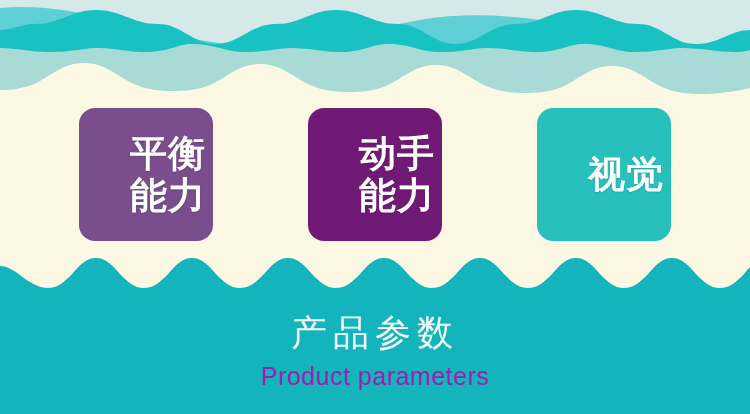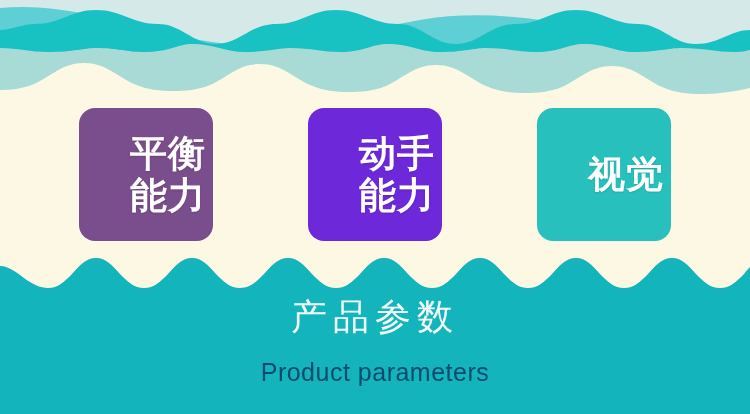--- a/index.html
+++ b/index.html
@@ -49,25 +49,25 @@
     text-shadow:0 1px 2px rgba(0,0,0,0.12);
   }
 
   
   #footer-text {
     position:absolute; left:0; top:295px; width:750px;
     text-align:center; color:#ffffff;
   }
   #title-cn {
     font-size:36px; line-height:44px; letter-spacing:6px;
-    font-weight:normal; color:#f2fbfa;
+    font-weight:normal; color:#f2fbfa;margin-top:16px;
   }
   #title-en {
-    font-size:25px; line-height:34px; margin-top:16px;
-    letter-spacing:0.5px; font-weight:normal; color:#0c4a6e;
+    font-size:25px; line-height:34px; margin-top:4px;
+    letter-spacing:0.5px; font-weight:normal; color:#a21caf;
   }
 </style>
 </head>
 <body>
 
 <div id="banner">
 
   <div id="top-bg"></div>
 
   <div class="wave-layer">
@@ -143,21 +143,21 @@
     </svg>
   </div>
 
   <div id="cards">
 
     <div class="card" style="background:#7a4d8c;">
       <span class="card-line">平衡</span>
       <span class="card-line">能力</span>
     </div>
 
-    <div class="card" style="background:#6d28d9;">
+    <div class="card" style="background:#701a75;">
       <span class="card-line">动手</span>
       <span class="card-line">能力</span>
     </div>
 
     <div class="card" style="background:#27c0bd;gap:30px;">
       <span class="card-line">视觉</span>
     </div>
 
   </div>
 

